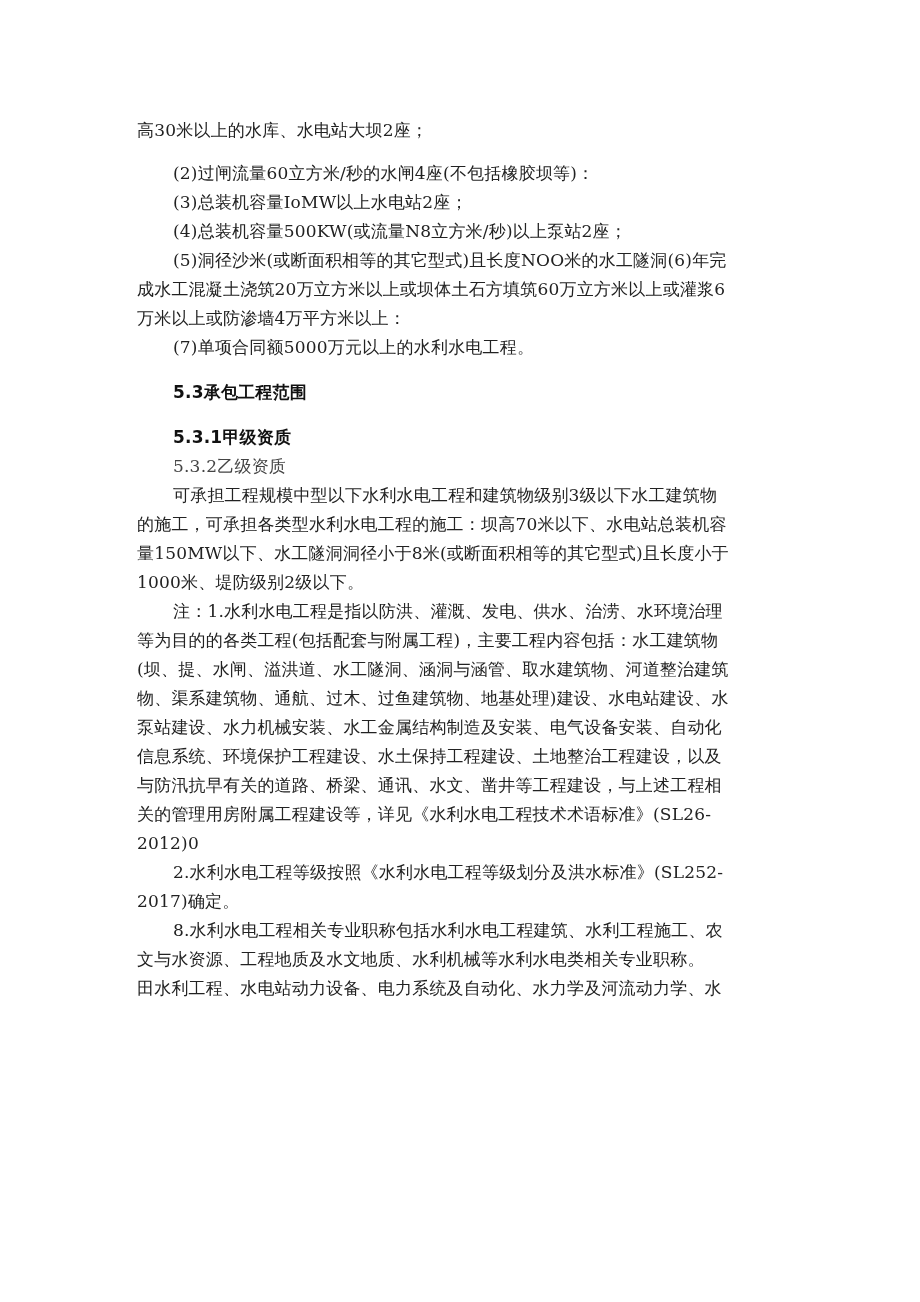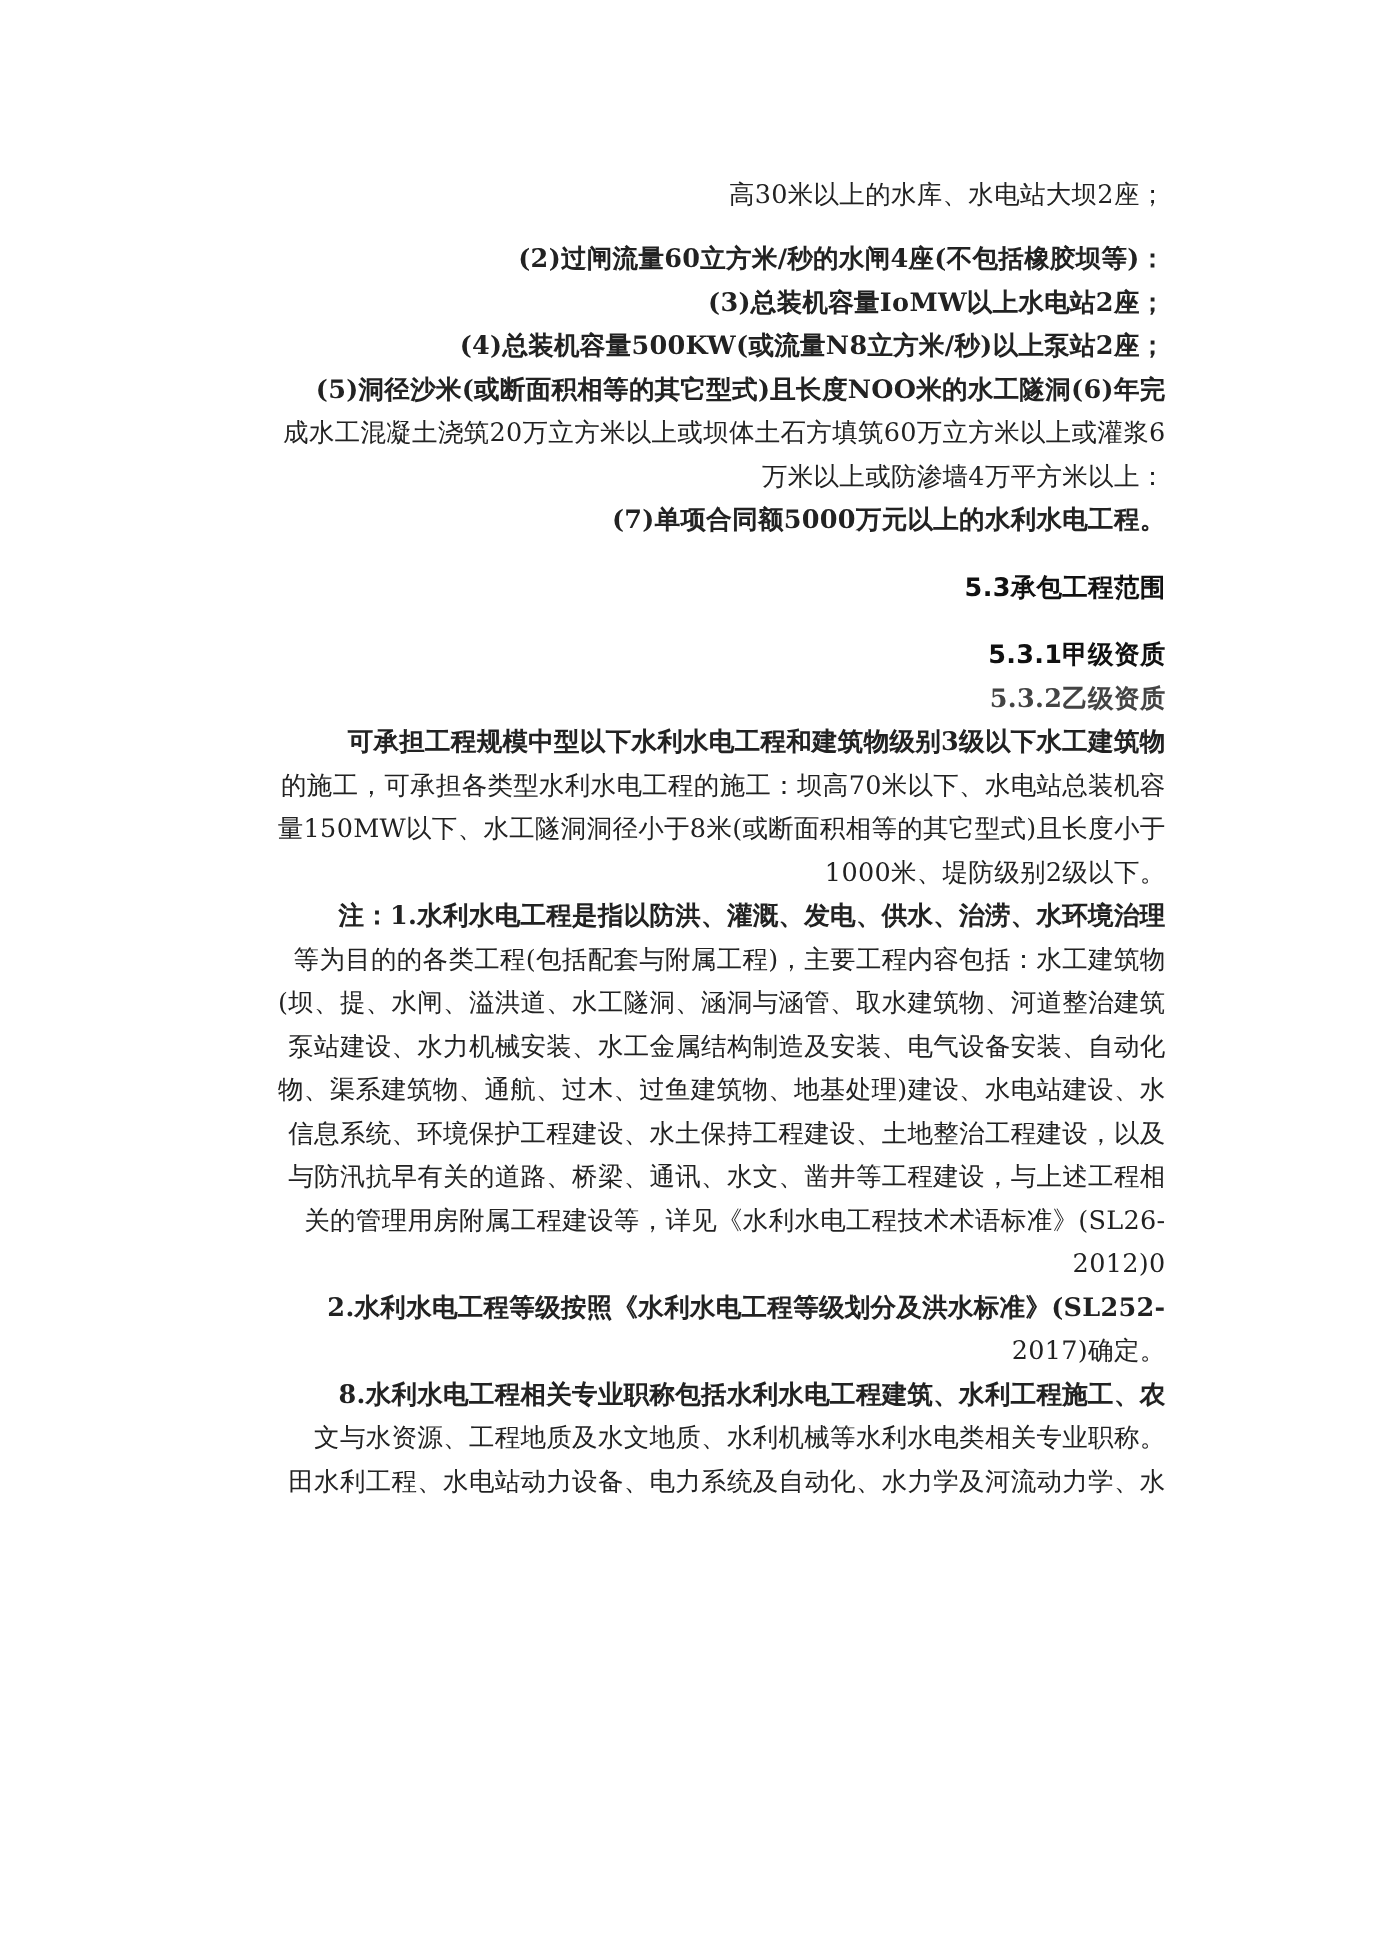--- a/index.html
+++ b/index.html
@@ -1,20 +1,20 @@
 <!DOCTYPE html>
 <html><head>
 <meta charset="utf-8">
 <style>
   html, body { margin: 0; padding: 0; background: #ffffff; }
   body { width: 920px; height: 1302px; position: relative; overflow: hidden;
          font-family: "DejaVu Serif", "Liberation Serif", serif; color: #222; }
-  .page { position: absolute; left: 137px; top: 116px; width: 640px; text-align: right; }
+  .page { position: absolute; left: 137px; top: 116px; width: 640px; }
   .line { font-size: 17px; line-height: 29px; height: 29px; white-space: nowrap; letter-spacing: 0.2px; }
-  .indent { padding-left: 36px; font-weight: bold; }
+  .indent { padding-left: 36px; }
   .bold { font-weight: bold; font-family: "DejaVu Sans", "Liberation Sans", sans-serif; color: #111; margin-top: 16px; }
   .light { color: #444; }
   .gap { height: 14px; }
 </style>
 </head>
 <body>
 
 <div class="page">
   <div class="line">高30米以上的水库、水电站大坝2座；</div>
   <div class="gap"></div>
@@ -31,22 +31,22 @@
   <div class="line indent light">5.3.2乙级资质</div>
 
   <div class="line indent">可承担工程规模中型以下水利水电工程和建筑物级别3级以下水工建筑物</div>
   <div class="line">的施工，可承担各类型水利水电工程的施工：坝高70米以下、水电站总装机容</div>
   <div class="line">量150MW以下、水工隧洞洞径小于8米(或断面积相等的其它型式)且长度小于</div>
   <div class="line">1000米、堤防级别2级以下。</div>
 
   <div class="line indent">注：1.水利水电工程是指以防洪、灌溉、发电、供水、治涝、水环境治理</div>
   <div class="line">等为目的的各类工程(包括配套与附属工程)，主要工程内容包括：水工建筑物</div>
   <div class="line">(坝、提、水闸、溢洪道、水工隧洞、涵洞与涵管、取水建筑物、河道整治建筑</div>
+  <div class="line">物、渠系建筑物、通航、过木、过鱼建筑物、地基处理)建设、水电站建设、水</div>
   <div class="line">泵站建设、水力机械安装、水工金属结构制造及安装、电气设备安装、自动化</div>
-  <div class="line">物、渠系建筑物、通航、过木、过鱼建筑物、地基处理)建设、水电站建设、水</div>
   <div class="line">信息系统、环境保护工程建设、水土保持工程建设、土地整治工程建设，以及</div>
   <div class="line">与防汛抗早有关的道路、桥梁、通讯、水文、凿井等工程建设，与上述工程相</div>
   <div class="line">关的管理用房附属工程建设等，详见《水利水电工程技术术语标准》(SL26-</div>
   <div class="line">2012)0</div>
 
   <div class="line indent">2.水利水电工程等级按照《水利水电工程等级划分及洪水标准》(SL252-</div>
   <div class="line">2017)确定。</div>
 
   <div class="line indent">8.水利水电工程相关专业职称包括水利水电工程建筑、水利工程施工、农</div>
   <div class="line">文与水资源、工程地质及水文地质、水利机械等水利水电类相关专业职称。</div>

